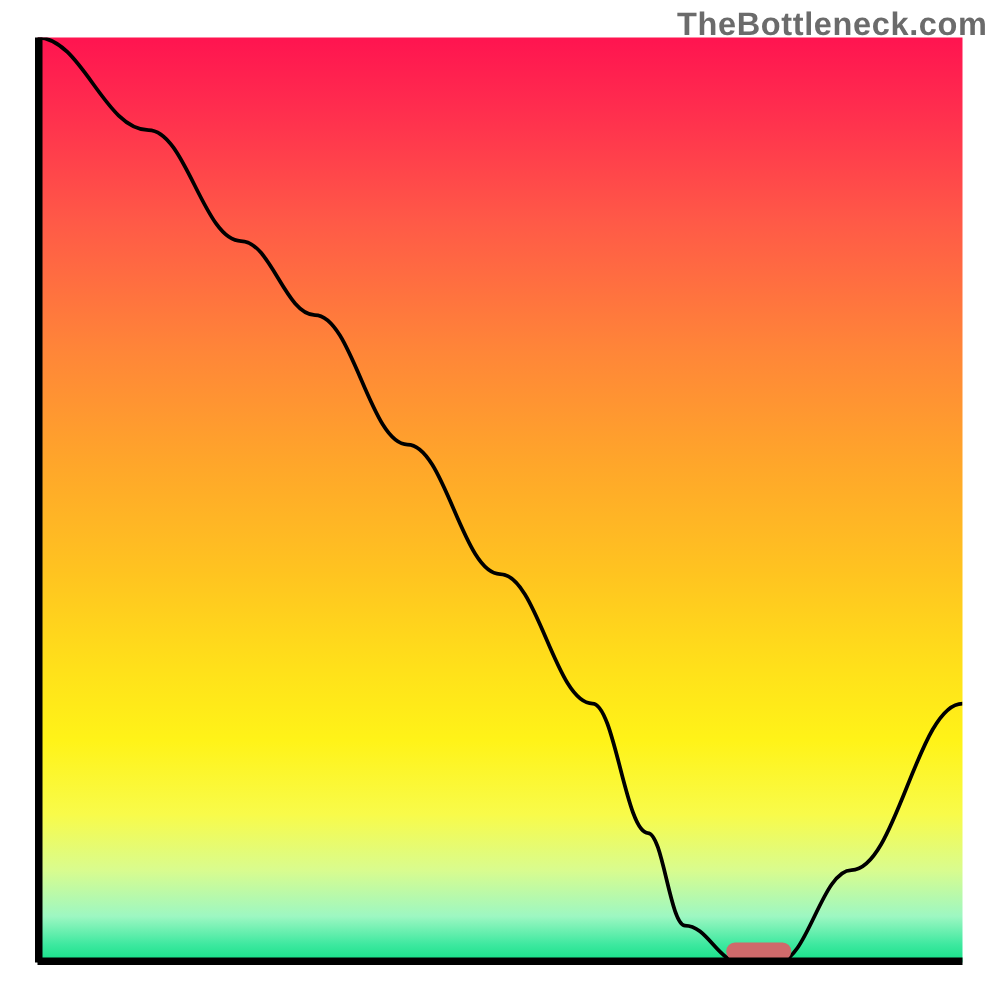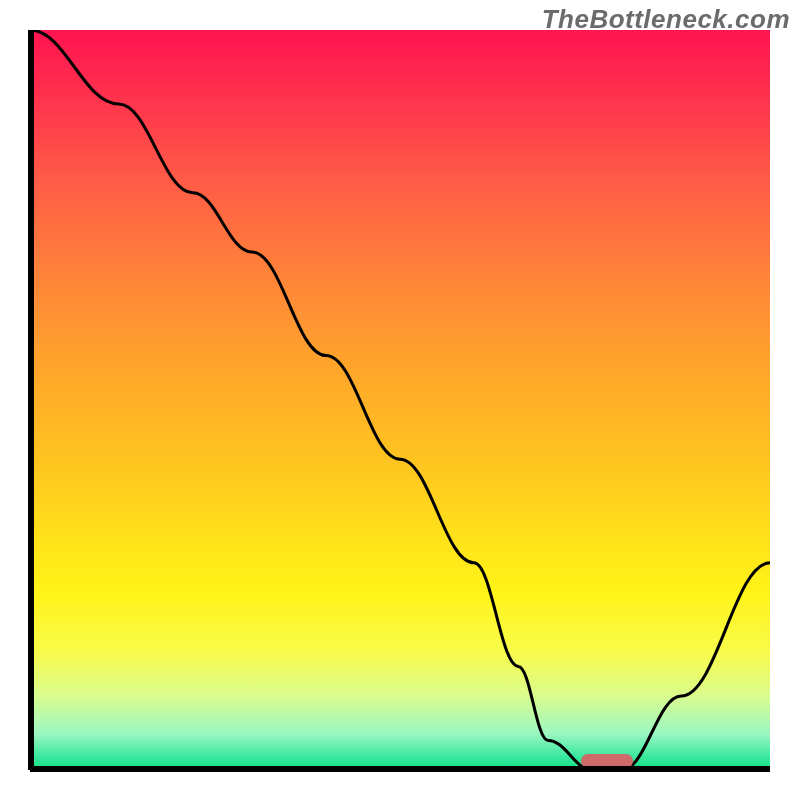--- a/index.html
+++ b/index.html
@@ -7,21 +7,20 @@
     padding: 0;
     width: 800px;
     height: 800px;
     background: #ffffff;
     font-family: Arial, Helvetica, sans-serif;
   }
   .container {
     position: relative;
     width: 800px;
     height: 800px;
-    font-style: italic;
   }
   .watermark {
     position: absolute;
     top: 4px;
     right: 10px;
     font-size: 26px;
     font-weight: bold;
     color: #6b6b6b;
     letter-spacing: 0.5px;
   }

